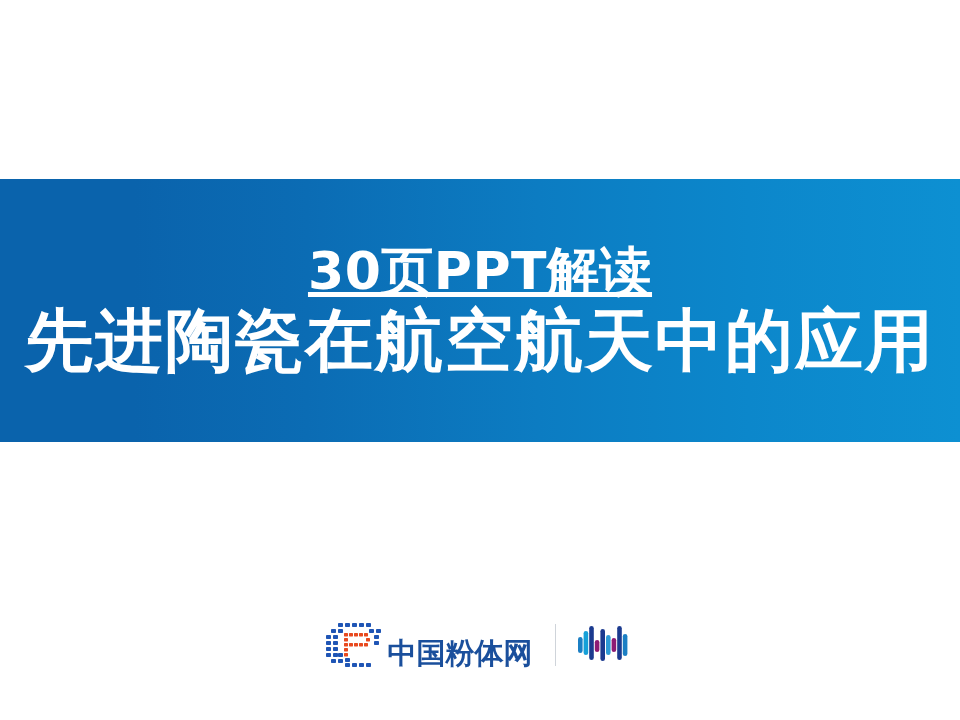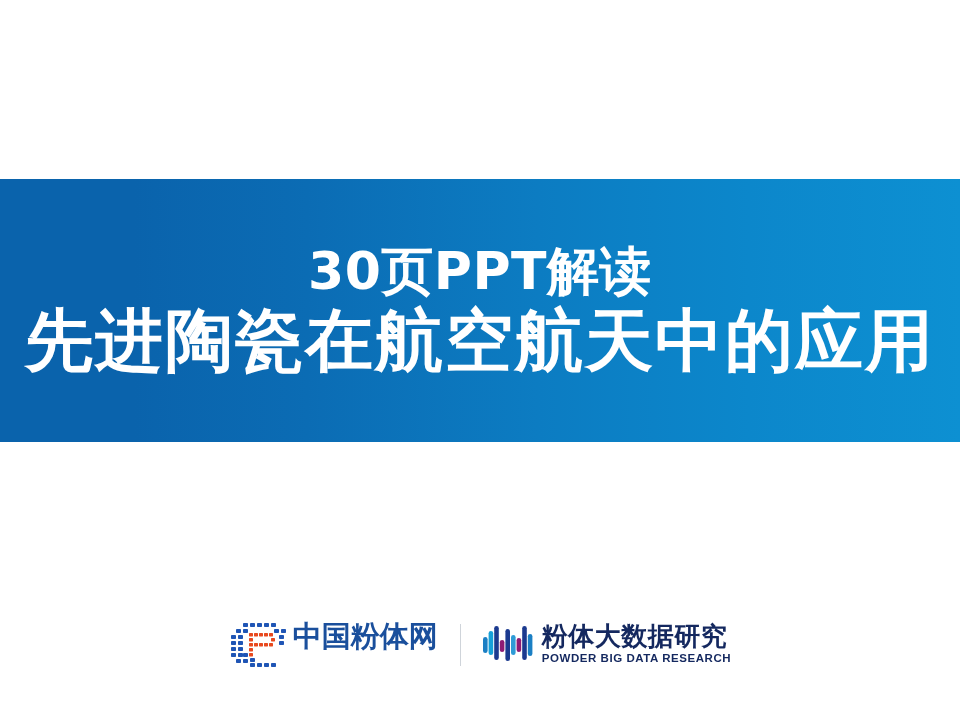--- a/index.html
+++ b/index.html
@@ -48,20 +48,21 @@
     font-weight: bold;
     letter-spacing: 0.5px;
     white-space: nowrap;
     line-height: 1.12;
     text-align: center;
   }
 
   .title-line-1 {
     font-size: 52px;
     margin-bottom: 2px;
+    text-decoration: underline;
   }
 
   .title-line-2 {
     font-size: 68px;
     letter-spacing: 2px;
   }
 
   
   .footer-logos {
     position: absolute;
@@ -70,21 +71,21 @@
     width: 960px;
     height: 62px;
     display: flex;
     align-items: center;
     justify-content: center;
     gap: 0px;
   }
 
   .logo-group {
     display: flex;
-    align-items: flex-start;
+    align-items: flex-end;
   }
 
   .logo-group-left { padding-right: 22px; }
   .logo-group-right { padding-left: 22px; }
 
   .logo-divider {
     width: 1px;
     height: 42px;
     background: #cfd4da;
     flex: 0 0 auto;
@@ -224,21 +225,17 @@
           <rect x="5.6" y="8" width="4.6" height="24" rx="2.3" fill="#16a0d8"></rect>
           <rect x="11.2" y="3" width="4.6" height="34" rx="2.3" fill="#1b3a8f"></rect>
           <rect x="16.8" y="17" width="4.6" height="12" rx="2.3" fill="#8e1b74"></rect>
           <rect x="22.4" y="6" width="4.6" height="32" rx="2.3" fill="#1b3a8f"></rect>
           <rect x="28" y="12" width="4.6" height="20" rx="2.3" fill="#2e9bd6"></rect>
           <rect x="33.6" y="15" width="4.6" height="14" rx="2.3" fill="#8e1b74"></rect>
           <rect x="39.2" y="3" width="4.6" height="34" rx="2.3" fill="#1b3a8f"></rect>
           <rect x="44.8" y="11" width="4.6" height="22" rx="2.3" fill="#1b7fc4"></rect>
         </svg>
       </span>
-      <span class="bigdata-text">
-        <span class="bigdata-cn">粉体大数据研究</span>
-        <span class="bigdata-en">POWDER BIG DATA RESEARCH</span>
-      </span>
     </div>
 
   </div>
 
 </div>
 
 </body></html>

